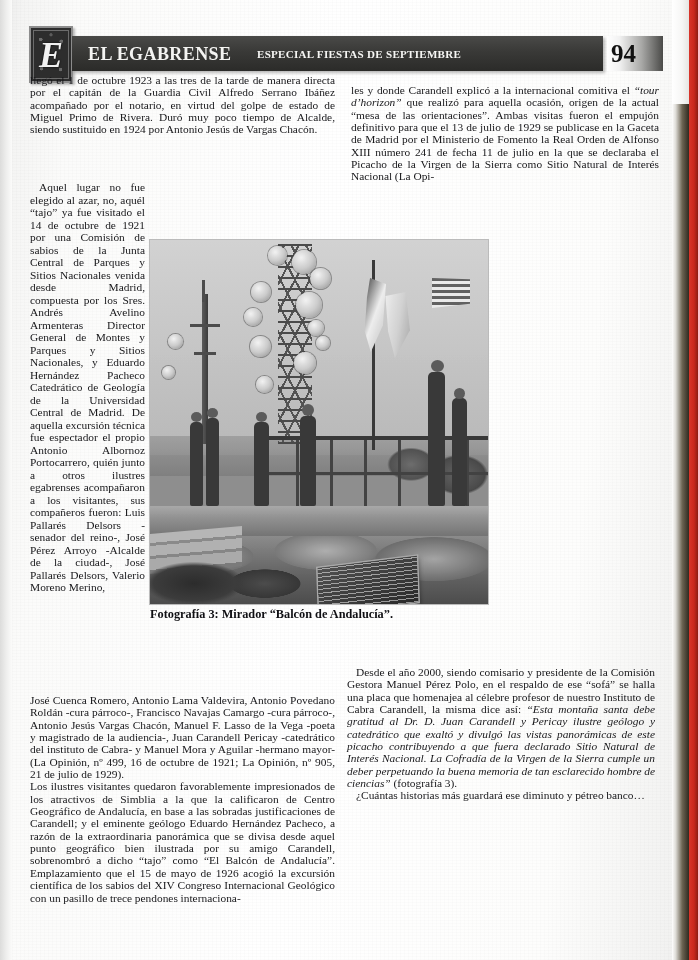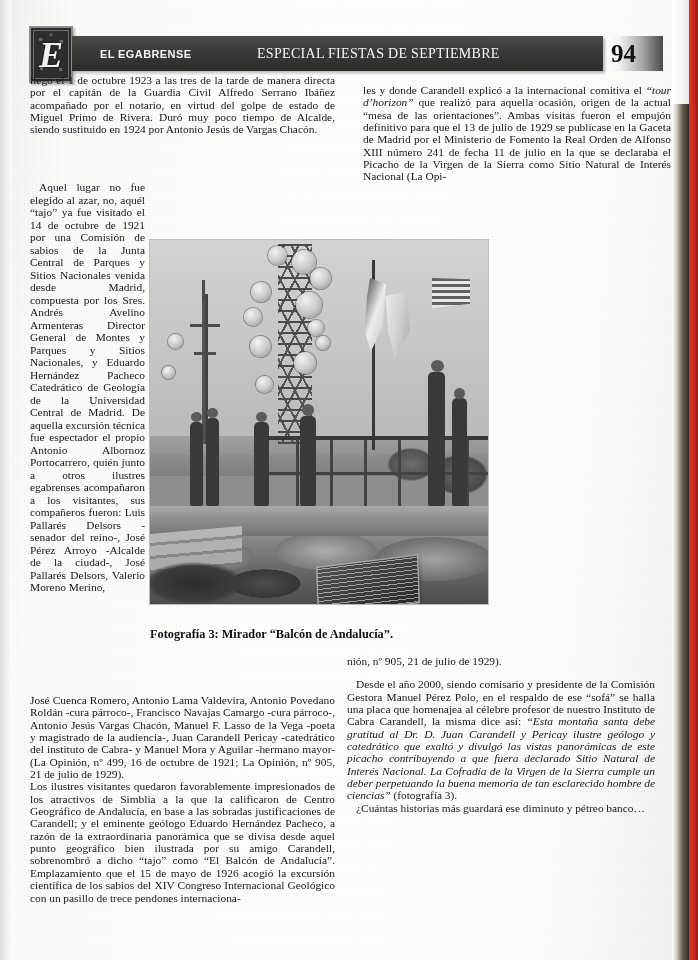--- a/index.html
+++ b/index.html
@@ -67,29 +67,29 @@
       radial-gradient(circle at 78% 82%,rgba(255,255,255,.28) 0 1.6px,transparent 2px),
       radial-gradient(circle at 50% 8%,rgba(255,255,255,.22) 0 1.2px,transparent 2px);
     pointer-events:none;
   }
   #headerbar{
     position:absolute;left:72px;top:36px;width:531px;height:35px;
     background:linear-gradient(180deg,#4a4a48 0%,#3a3a38 42%,#2b2b29 100%);
     box-shadow:2px 2px 3px rgba(0,0,0,.28);
   }
   #hb-left{
-    position:absolute;left:28px;top:50%;transform:translateY(-50%);
-    color:#f4f4f2;font-family:Liberation Sans, sans-serif;
-    font-weight:bold;font-size:11px;letter-spacing:.4px;
+    position:absolute;left:16px;top:50%;transform:translateY(-50%);
+    color:#f4f4f2;font-family:Liberation Serif, serif;
+    font-weight:bold;font-size:18px;letter-spacing:.4px;
     white-space:nowrap;
   }
   #hb-center{
     position:absolute;left:185px;top:50%;transform:translateY(-50%);
     color:#f6f6f4;font-family:"Liberation Serif",serif;
-    font-weight:normal;font-size:14px;letter-spacing:.3px;
+    font-weight:bold;font-size:11px;letter-spacing:.3px;
     white-space:nowrap;
   }
   #pagenum-grad{
     position:absolute;left:607px;top:36px;width:56px;height:35px;
     background:linear-gradient(90deg,#ffffff 0%,#f2f2f2 22%,#a8a8a6 62%,#4a4a48 100%);
   }
   #pagenum{
     position:absolute;left:611px;top:36px;height:35px;
     display:flex;align-items:center;
     color:#111;font-family:"Liberation Serif",serif;
@@ -109,21 +109,21 @@
   .col p.noind{text-indent:0;}
 
   
   #L-top{left:30px;top:74px;width:305px;}
   
   #L-side{left:30px;top:181px;width:115px;line-height:12.5px;}
   
   #L-bottom{left:30px;top:694px;width:305px;}
 
   
-  #R-top{left:363px;top:84px;width:308px;font-family:Liberation Serif, serif;}
+  #R-top{left:351px;top:84px;width:308px;font-family:Liberation Serif, serif;}
   #R-bottom{left:347px;top:655px;width:308px;}
 
   .ital{font-style:italic;}
 
   
   #photo{
     position:absolute;left:150px;top:240px;width:338px;height:364px;
     overflow:hidden;
     background:#8e8e8c;
     box-shadow:0 0 0 1px #b9b9b7;
@@ -234,21 +234,20 @@
       radial-gradient(ellipse 34px 24px at 30% 40%,#6e6e66 0%,#53534c 62%,transparent 70%),
       radial-gradient(ellipse 40px 28px at 74% 52%,#66665e 0%,#4b4b45 64%,transparent 72%);
   }
 
   
   #caption{
     position:absolute;left:150px;top:607px;width:330px;
     font-family:"Liberation Serif",serif;
     font-weight:bold;font-size:12.3px;line-height:15px;
     color:#101014;
-    margin-top:20px;
   }
 </style>
 </head>
 <body>
 
 <div id="scan"></div>
 <div id="grain"></div>
 <div id="edge-left"></div>
 <div id="edge-white"></div>
 <div id="edge-dark"></div>
@@ -281,21 +280,20 @@
 <div id="L-bottom" class="col">
   <p class="noind">José Cuenca Romero, Antonio Lama Valdevira, Antonio Povedano Roldán -cura párroco-, Francisco Navajas Camargo -cura párroco-, Antonio Jesús Vargas Chacón, Manuel F. Lasso de la Vega -poeta y magistrado de la audiencia-, Juan Carandell Pericay -catedrático del instituto de Cabra- y Manuel Mora y Aguilar -hermano mayor- (La Opinión, nº 499, 16 de octubre de 1921; La Opinión, nº 905, 21 de julio de 1929).</p>
   <p class="noind">Los ilustres visitantes quedaron favorablemente impresionados de los atractivos de Simblia a la que la calificaron de Centro Geográfico de Andalucía, en base a las sobradas justificaciones de Carandell; y el eminente geólogo Eduardo Hernández Pacheco, a razón de la extraordinaria panorámica que se divisa desde aquel punto geográfico bien ilustrada por su amigo Carandell, sobrenombró a dicho “tajo” como “El Balcón de Andalucía”. Emplazamiento que el 15 de mayo de 1926 acogió la excursión científica de los sabios del XIV Congreso Internacional Geológico con un pasillo de trece pendones internaciona-</p>
 </div>
 
 <div id="R-top" class="col">
   <p class="noind"><span>les y donde Carandell explicó a la internacional comitiva el </span><span class="ital">“tour d’horizon”</span><span> que realizó para aquella ocasión, origen de la actual “mesa de las orientaciones”. Ambas visitas fueron el empujón definitivo para que el 13 de julio de 1929 se publicase en la Gaceta de Madrid por el Ministerio de Fomento la Real Orden de Alfonso XIII número 241 de fecha 11 de julio en la que se declaraba el Picacho de la Virgen de la Sierra como Sitio Natural de Interés Nacional (La Opi-</span></p>
 </div>
 
 <div id="R-bottom" class="col">
-  <p class="noind">nión, nº 905, 21 de julio de 1929).</p>
   <p style="margin-top:11px"><span>Desde el año 2000, siendo comisario y presidente de la Comisión Gestora Manuel Pérez Polo, en el respaldo de ese “sofá” se halla una placa que homenajea al célebre profesor de nuestro Instituto de Cabra Carandell, la misma dice así: </span><span class="ital">“Esta montaña santa debe gratitud al Dr. D. Juan Carandell y Pericay ilustre geólogo y catedrático que exaltó y divulgó las vistas panorámicas de este picacho contribuyendo a que fuera declarado Sitio Natural de Interés Nacional. La Cofradía de la Virgen de la Sierra cumple un deber perpetuando la buena memoria de tan esclarecido hombre de ciencias”</span><span> (fotografía 3).</span></p>
   <p style="">¿Cuántas historias más guardará ese diminuto y pétreo banco…</p>
 </div>
 
 <div id="photo">
   <div class="ph" id="sky"></div>
   <div class="ph" id="ridge"></div>
   <div class="ph" id="trees"></div>
 
   <div class="ph" id="mast2"></div>

